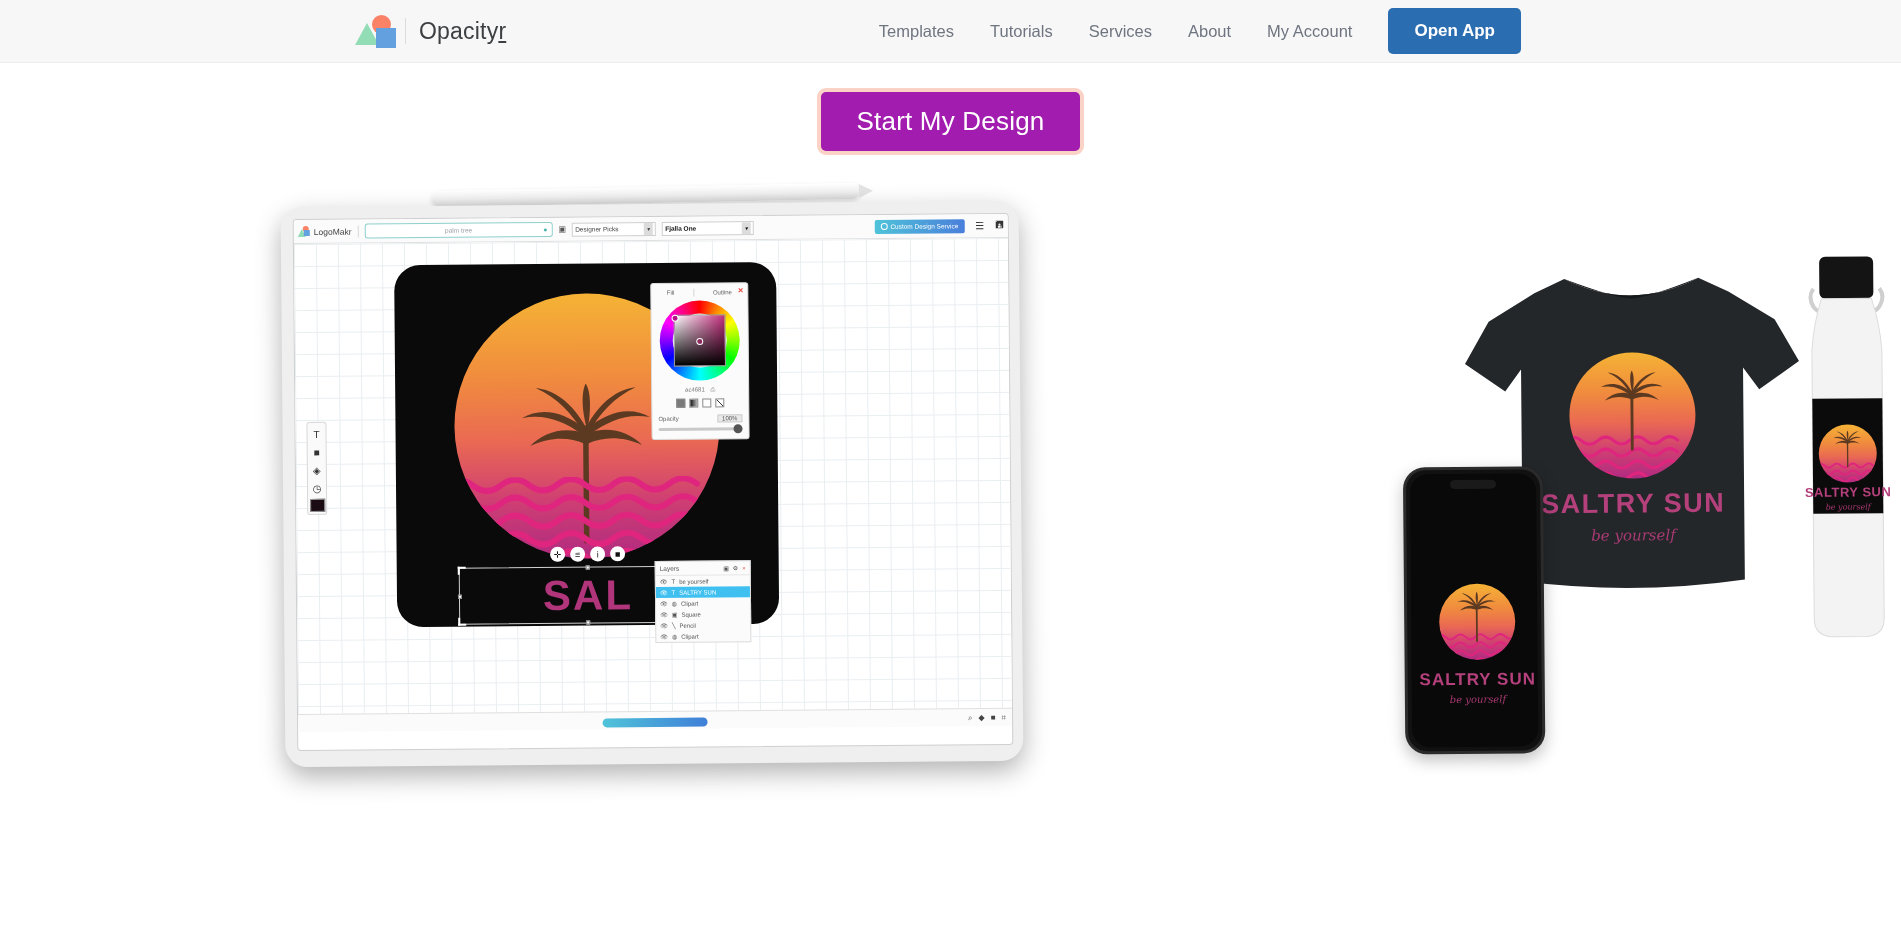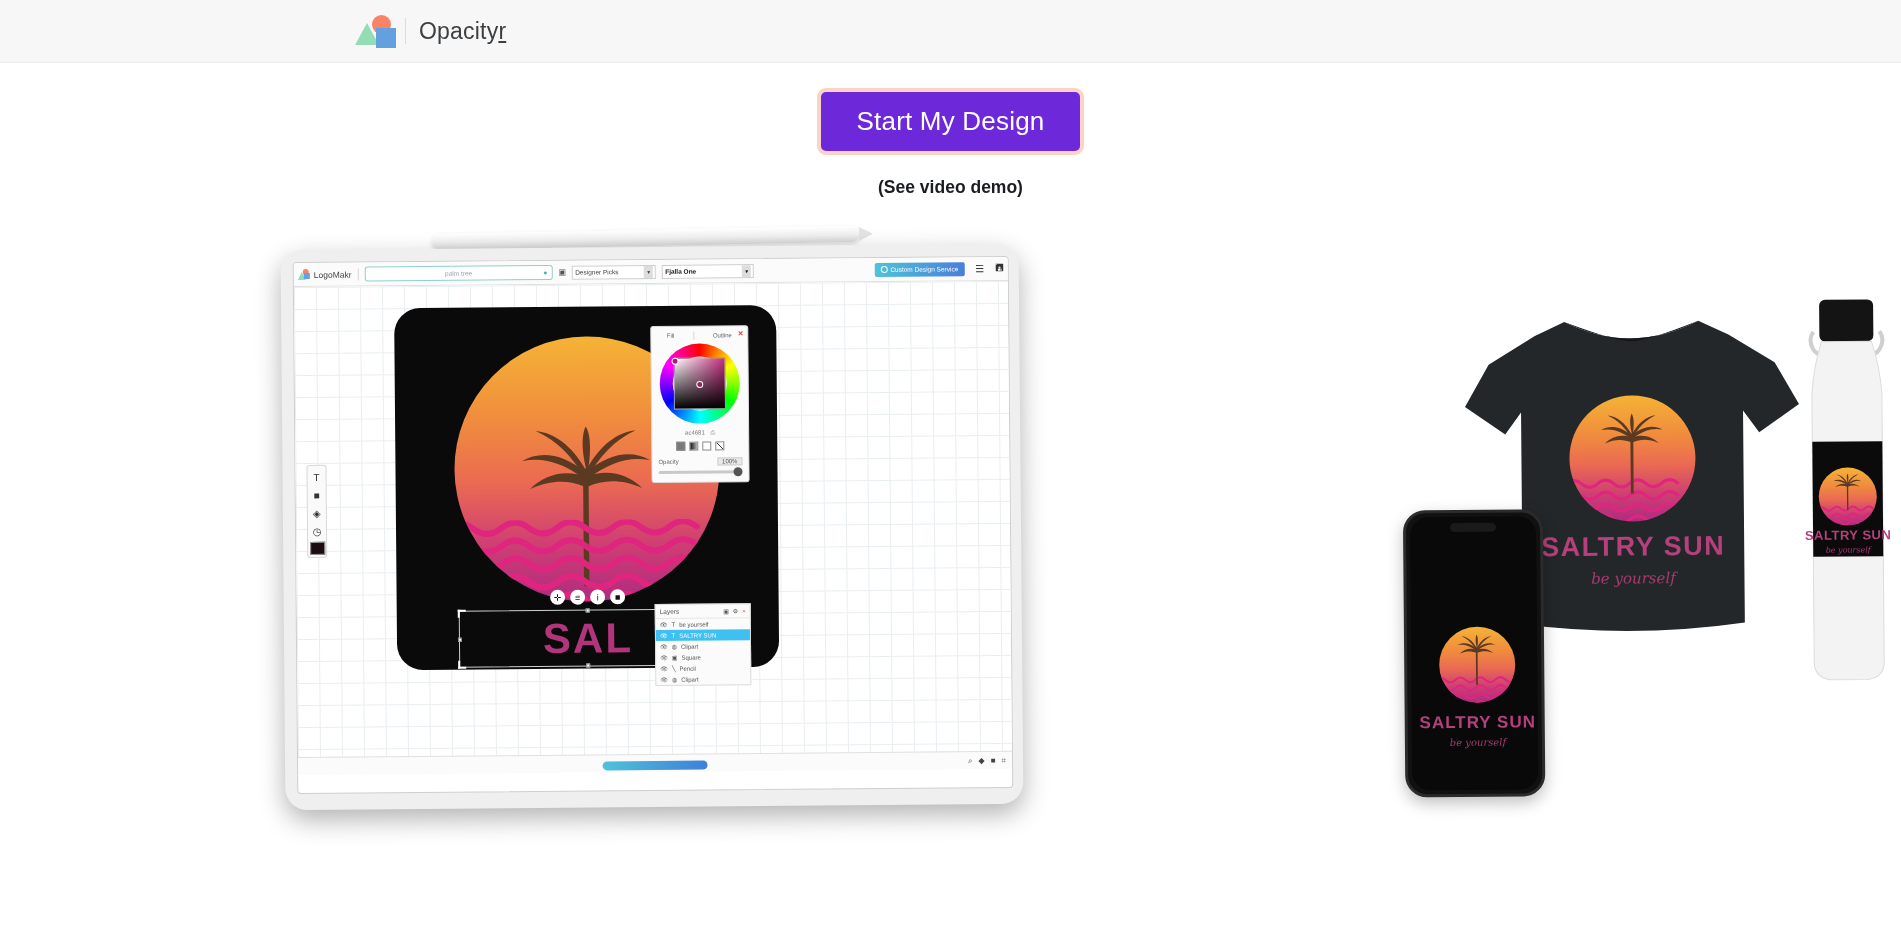--- a/index.html
+++ b/index.html
@@ -51,21 +51,21 @@
   .open-app-btn {
     background: #2a6db0; color: #fff; font-size: 17px; font-weight: bold;
     padding: 13px 26px; border: none; border-radius: 5px;
     margin-right: 380px; cursor: pointer; white-space: nowrap;
   }
 
   
   .cta-wrap { text-align: center; margin-top: 25px; }
   .cta-btn {
     display: inline-block;
-    background: #6d28d9; color: #ffffff;
+    background: #a21caf; color: #ffffff;
     font-size: 26px; padding: 14px 36px;
     border: 4px solid #fbd2c6; border-radius: 9px;
     cursor: pointer; letter-spacing: .2px;
   }
   .video-demo {
     margin-top: 22px; font-size: 17.5px; font-weight: bold; color: #1b1d21;
     cursor: pointer;
   }
 
   
@@ -268,25 +268,32 @@
   <div class="brand">
     <div class="brand-mark">
       <div class="bm-tri"></div>
       <div class="bm-circ"></div>
       <div class="bm-sq"></div>
     </div>
     <div class="brand-divider"></div>
     <div class="brand-name"><span>Opacity</span><u>r</u></div>
   </div>
 
+  <nav class="nav">
+    <span class="nav-link">Templates</span>
+    <span class="nav-link">Tutorials</span>
+    <span class="nav-link">Services</span>
+    <span class="nav-link">About</span>
+    <span class="nav-link">My Account</span>
+    <button class="open-app-btn">Open App</button>
+  </nav>
 </header>
 
 <div class="cta-wrap">
   <div class="cta-btn">Start My Design</div>
-  <div class="video-demo">(See video demo)</div>
 </div>
 
 <div class="stage">
 
   <div class="stylus"></div>
 
   <div class="tablet">
     <div class="tablet-screen">
 
       <div class="app-bar">

